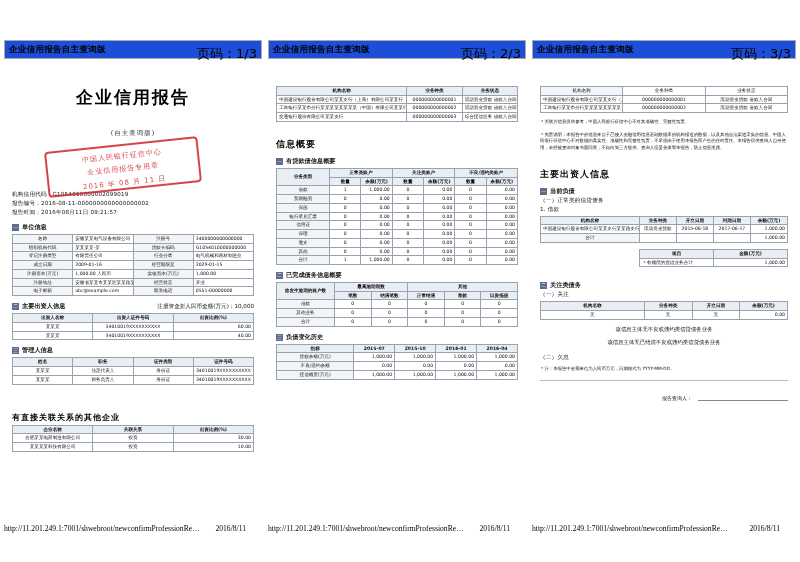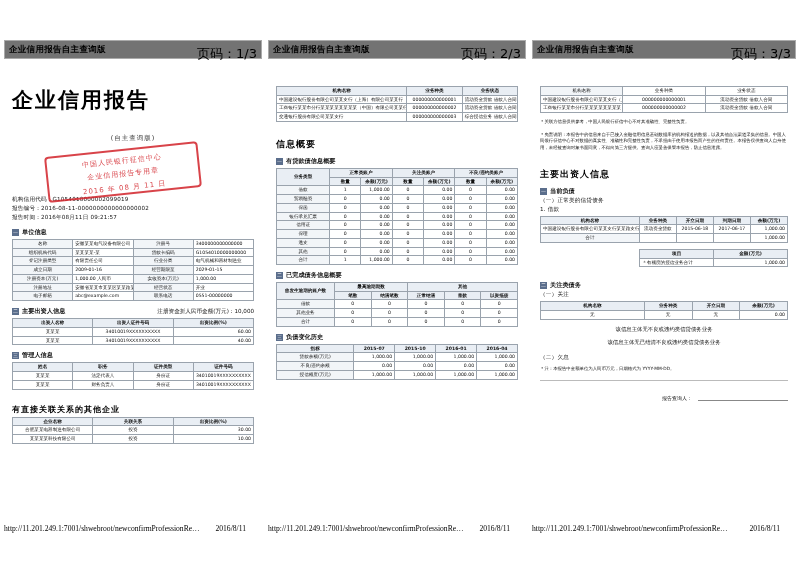--- a/index.html
+++ b/index.html
@@ -3,31 +3,31 @@
 <meta charset="utf-8">
 <style>
   html,body{margin:0;padding:0;background:#ffffff;}
   body{width:800px;height:562px;font-family:"DejaVu Sans","Liberation Sans",sans-serif;color:#111;overflow:hidden;}
   .sheet{position:relative;width:800px;height:562px;background:#fff;}
   .page{position:absolute;top:40px;background:#fff;border:0;}
   #page1{left:4px;width:258px;height:455px;}
   #page2{left:268px;width:258px;height:455px;}
   #page3{left:532px;width:264px;height:455px;}
 
-  .hdrbar{position:absolute;top:0;left:0;right:0;height:17px;border:1px solid #aaa;background:#737373;}
+  .hdrbar{position:absolute;top:0;left:0;right:0;height:17px;border:1px solid #aaa;background:#1d4ed8;}
   .hdrbar .t{position:absolute;left:4px;top:3px;font-size:8.5px;font-weight:bold;color:#000;letter-spacing:.3px;}
   .hdrbar .p{position:absolute;right:4px;top:4px;font-size:13px;color:#000;}
 
   .ftr{position:absolute;left:0;right:16px;bottom:-38px;font-size:7.6px;color:#000;display:flex;justify-content:space-between;}
   .ftr .u{font-family:"Liberation Serif",serif;}
   .ftr .d{font-family:Liberation Serif, serif;}
 
   .body{position:absolute;left:8px;right:8px;top:24px;bottom:4px;}
 
-  .bigtitle{text-align:left;font-size:21px;font-weight:bold;letter-spacing:2px;margin-top:22px;color:#000;}
+  .bigtitle{text-align:center;font-size:17px;font-weight:bold;letter-spacing:2px;margin-top:22px;color:#000;}
   .subtitle{text-align:center;font-size:6.5px;color:#333;margin-top:20px;letter-spacing:1px;}
 
   .stampwrap{position:relative;height:46px;margin-top:6px;}
   .stamp{position:absolute;left:34px;top:0;width:150px;height:42px;border:2px solid #d2232a;border-radius:4px;color:#d2232a;transform:rotate(-6deg);opacity:.85;}
   .stamp .l1{font-size:7px;text-align:center;margin-top:5px;letter-spacing:1px;}
   .stamp .l2{font-size:7px;text-align:center;margin-top:3px;letter-spacing:1px;}
   .stamp .l3{font-size:7px;text-align:center;margin-top:4px;letter-spacing:1px;}
 
   .metaline{font-size:5.6px;color:#111;margin:1px 0;letter-spacing:.2px;}
 
@@ -177,21 +177,21 @@
             </tr>
         <tr>
               <td class="c">某某某</td>
               <td class="c">财务负责人</td>
               <td class="c">身份证</td>
               <td class="c">34010019XXXXXXXXXX</td>
             </tr>
       </tbody>
         </table>
 
-      <div class="sectbar small" style="margin-top:14px">有直接关联关系的其他企业</div>
+      <div class="sectbar small" style="margin-top:27px">有直接关联关系的其他企业</div>
       <table class="grid">
         <tbody>
             <tr>
               <th>企业名称</th>
               <th>关联关系</th>
               <th>出资比例(%)</th>
             </tr>
         <tr>
               <td class="c">合肥某某电器制造有限公司</td>
               <td class="c">投资</td>

